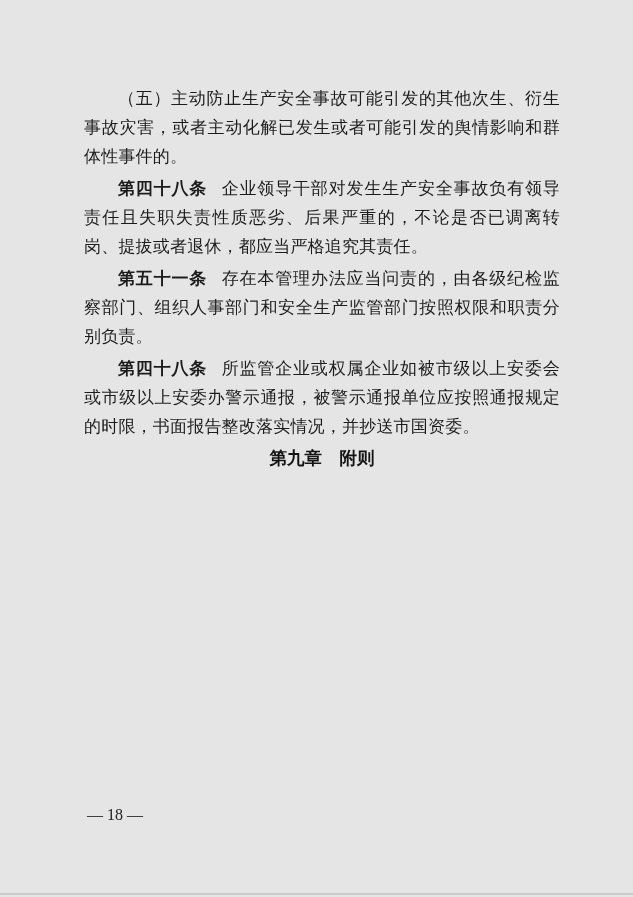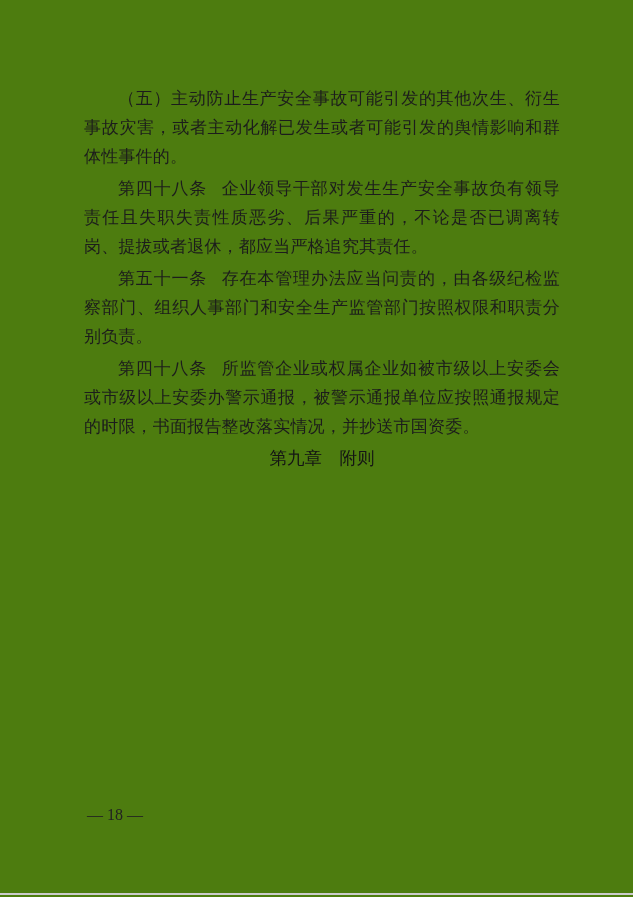--- a/index.html
+++ b/index.html
@@ -1,21 +1,21 @@
 <!DOCTYPE html>
 <html><head>
 <meta charset="utf-8">
 <style>
   html, body { margin: 0; padding: 0; background: #ffffff; }
 
   .page {
     position: relative;
     width: 633px;
     height: 897px;
-    background: #4d7c0f;
+    background: #e5e5e5;
     overflow: hidden;
     font-family: "Liberation Serif", "DejaVu Serif", serif;
     color: #1c1c1c;
   }
 
   .content {
     position: absolute;
     left: 84px;
     top: 84px;
     width: 476px;
@@ -24,29 +24,29 @@
   .para {
     margin: 0 0 3px 0;
     font-size: 17px;
     line-height: 29px;
     text-align: justify;
     text-indent: 2em;
     letter-spacing: 0.2px;
   }
 
   .lead {
-    font-weight: normal;
+    font-weight: bold;
     margin-right: 0.85em;
   }
 
   .chapter {
     margin: 3px 0 0 0;
     font-size: 17.5px;
     line-height: 29px;
-    font-weight: normal;
+    font-weight: bold;
     text-align: center;
     text-indent: 0;
     font-family: "Liberation Sans", "DejaVu Sans", sans-serif;
     color: #141414;
   }
 
   .footer {
     position: absolute;
     left: 87px;
     top: 803px;

